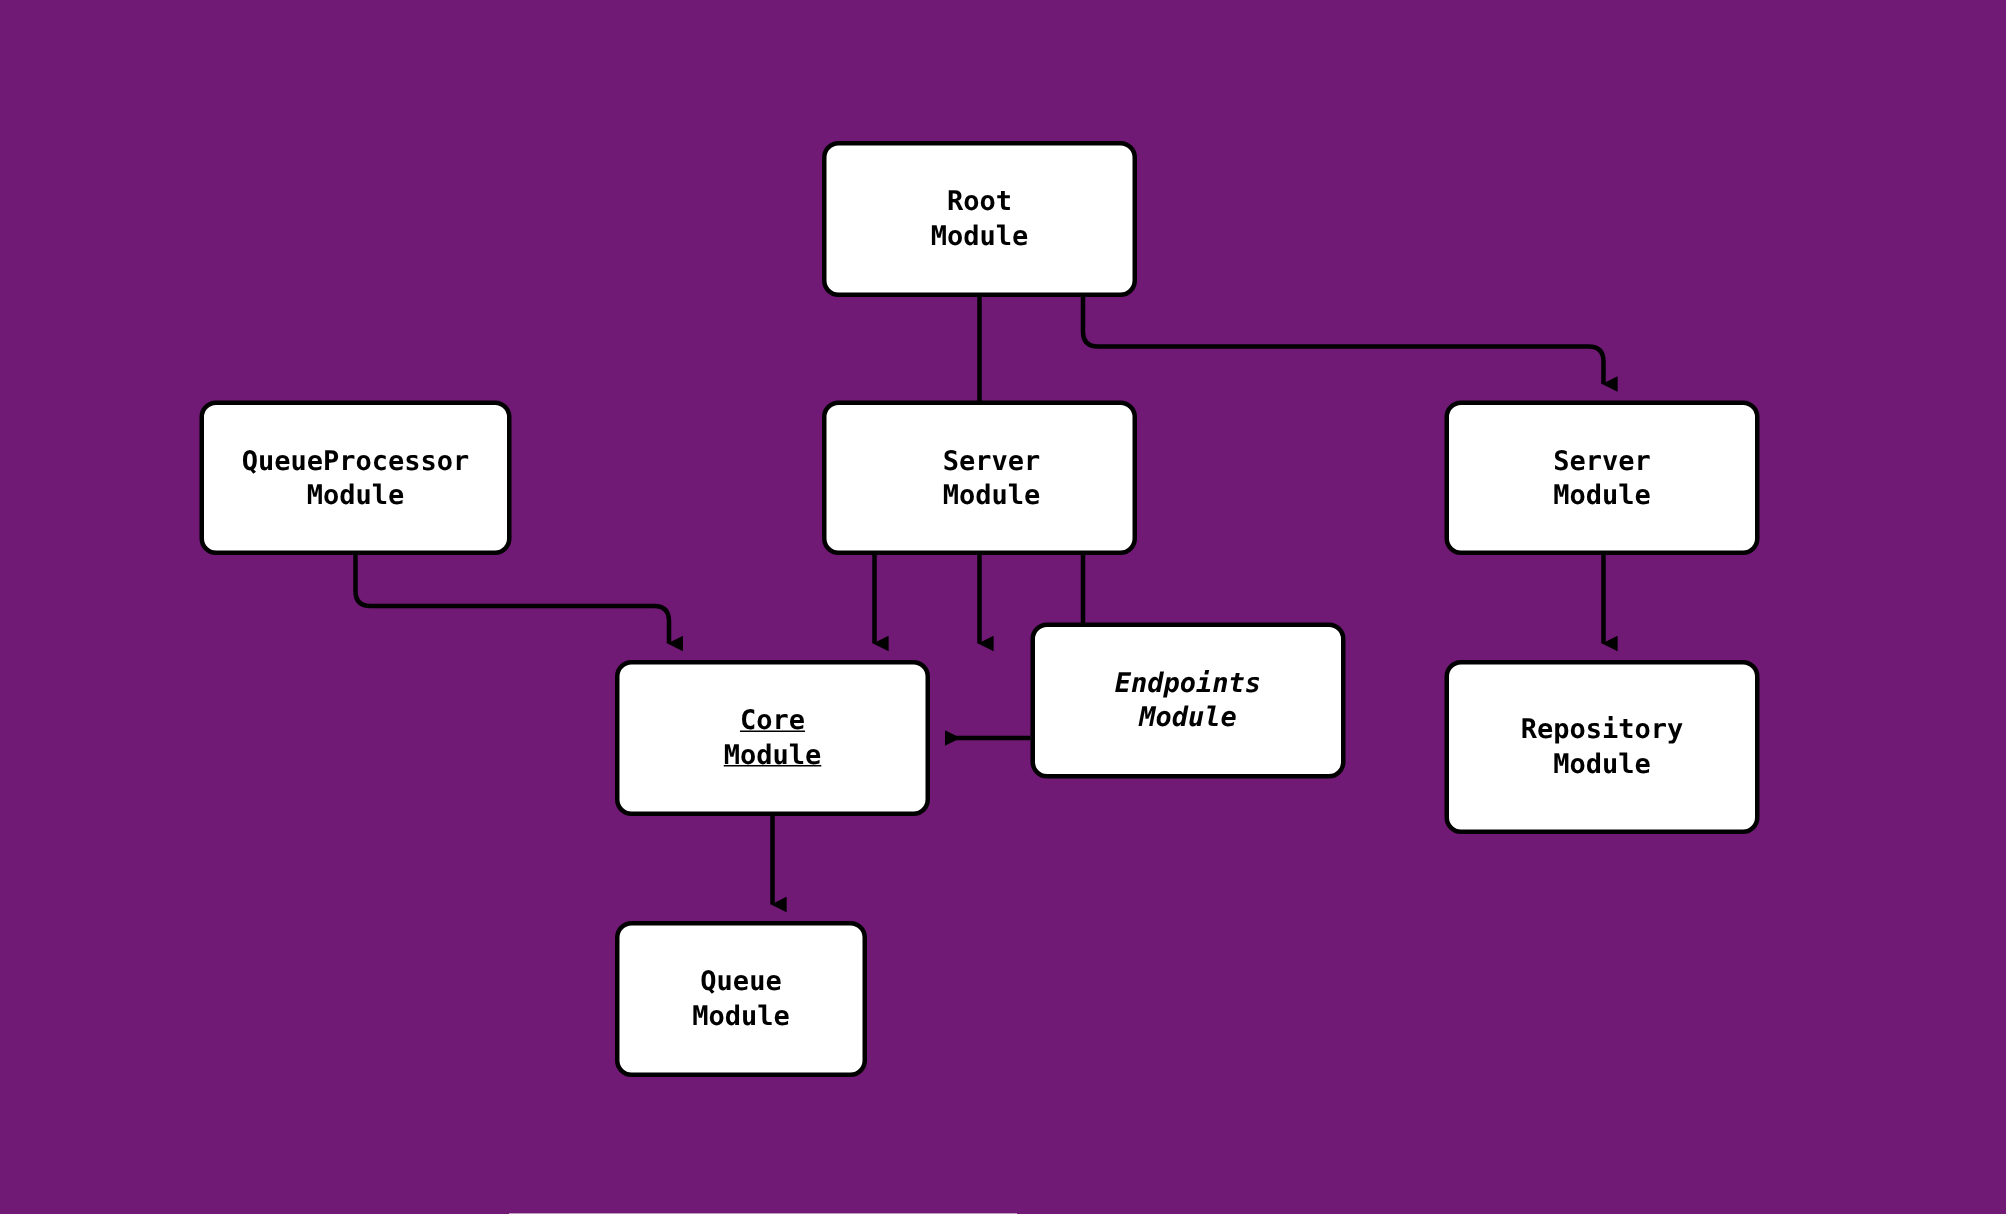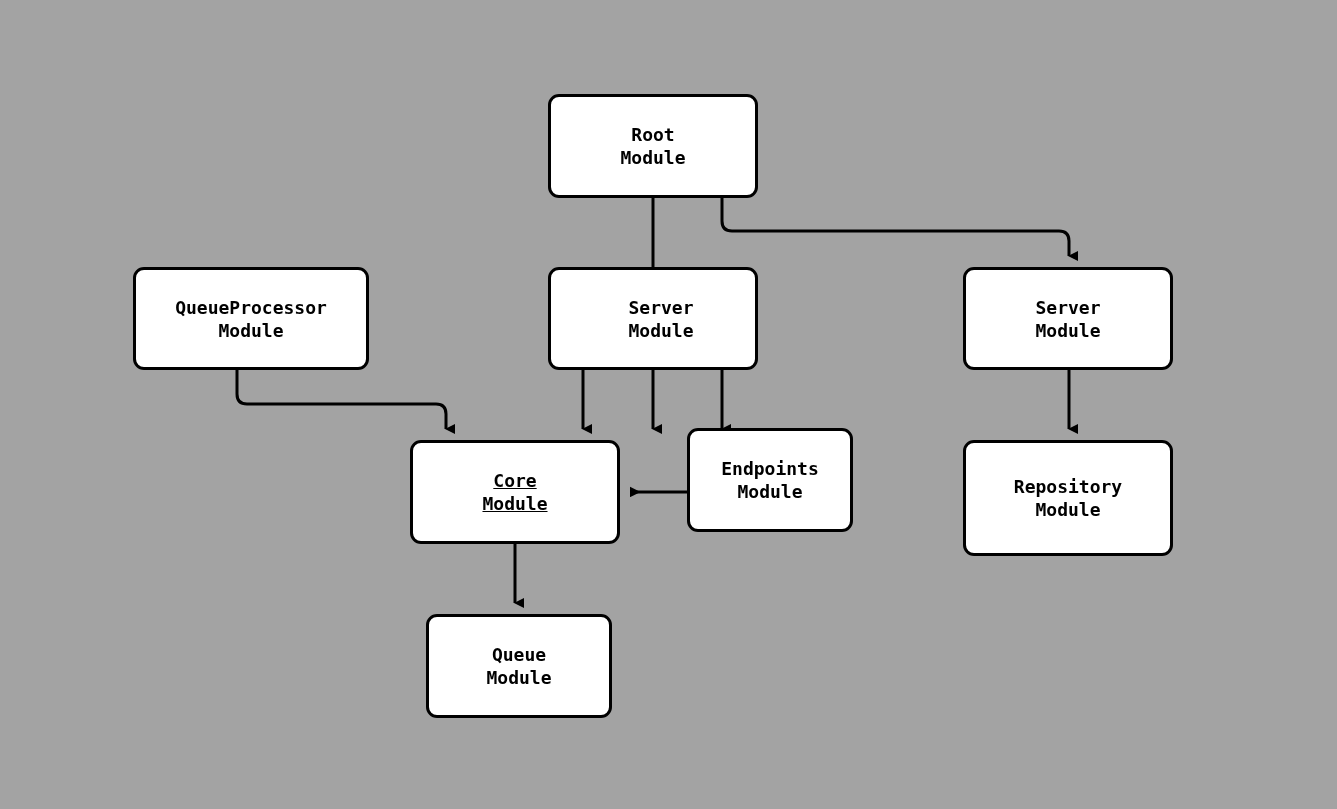--- a/index.html
+++ b/index.html
@@ -5,21 +5,21 @@
 <style>
   html, body {
     margin: 0;
     padding: 0;
     background: #ffffff;
   }
   #diagram-root {
     position: relative;
     width: 1337px;
     height: 809px;
-    background: #a3a3a3;
+    background: #701a75;
     overflow: hidden;
     font-family: "DejaVu Sans Mono", "Liberation Mono", monospace;
   }
   #edge-layer {
     position: absolute;
     left: 0;
     top: 0;
     width: 1337px;
     height: 809px;
     pointer-events: none;
@@ -80,48 +80,48 @@
 
       <path d="M 515 544 L 515 603" marker-end="url(#arrowhead-down)"></path>
     </g>
   </svg>
 
   <div class="node" style="left:548px; top:94px; width:210px; height:104px;">
     <div class="node-label">Root</div>
     <div class="node-label">Module</div>
   </div>
 
-  <div class="node" style="left:133px; top:267px; width:236px; height:103px;">
+  <div class="node" style="left:133px; top:267px; width:208px; height:103px;">
     <div class="node-label">QueueProcessor</div>
     <div class="node-label">Module</div>
   </div>
 
   <div class="node" style="left:548px; top:267px; width:210px; height:103px;padding-left:16px;">
     <div class="node-label">Server</div>
     <div class="node-label">Module</div>
   </div>
 
   <div class="node" style="left:963px; top:267px; width:210px; height:103px;">
     <div class="node-label">Server</div>
     <div class="node-label">Module</div>
   </div>
 
   <div class="node" style="left:410px; top:440px; width:210px; height:104px;text-decoration:underline;">
     <div class="node-label">Core</div>
     <div class="node-label">Module</div>
   </div>
 
-  <div class="node" style="left:687px; top:428px; width:166px; height:104px;">
+  <div class="node" style="left:687px; top:415px; width:210px; height:104px;font-style:italic;">
     <div class="node-label">Endpoints</div>
     <div class="node-label">Module</div>
   </div>
 
   <div class="node" style="left:963px; top:440px; width:210px; height:116px;">
     <div class="node-label">Repository</div>
     <div class="node-label">Module</div>
   </div>
 
-  <div class="node" style="left:426px; top:614px; width:186px; height:104px;">
+  <div class="node" style="left:410px; top:614px; width:168px; height:104px;">
     <div class="node-label">Queue</div>
     <div class="node-label">Module</div>
   </div>
 
 </div>
 
 </body></html>

